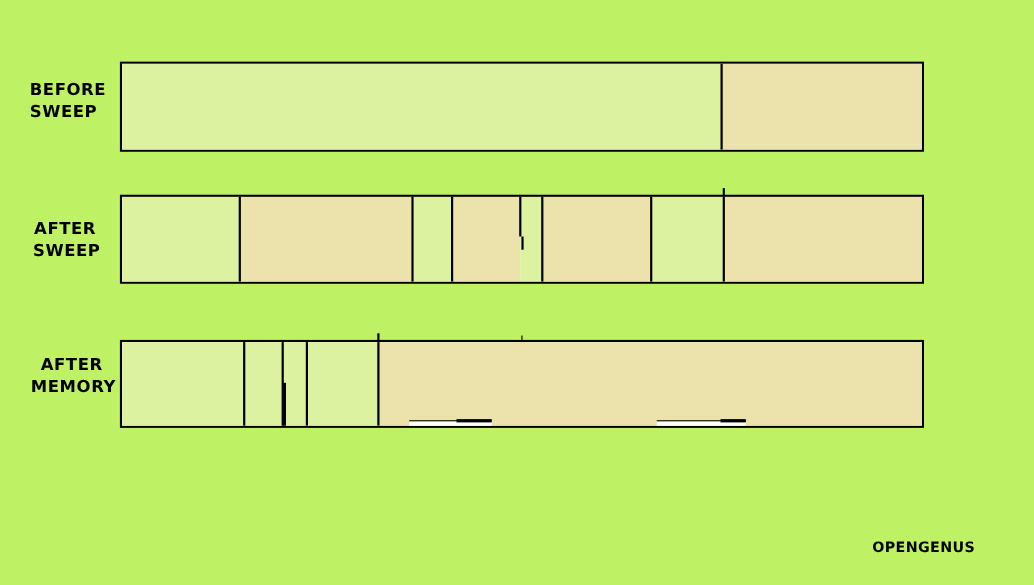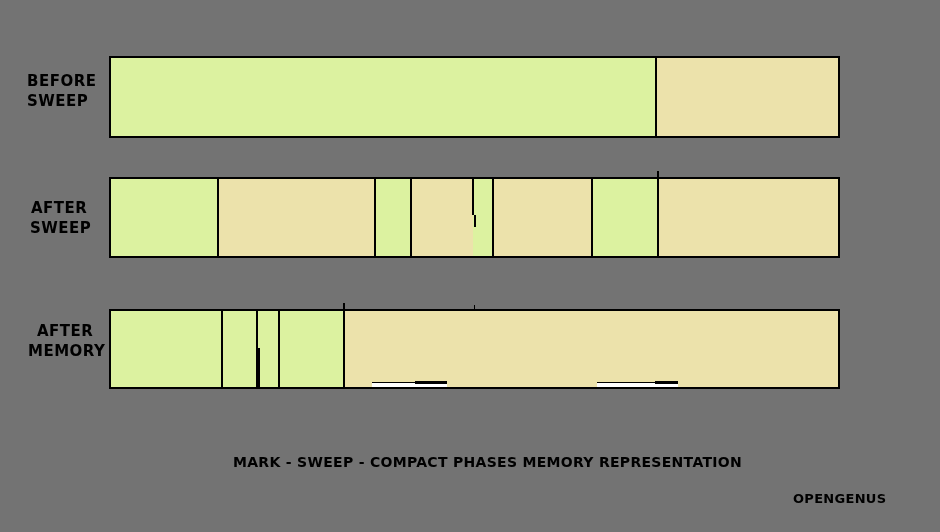--- a/index.html
+++ b/index.html
@@ -1,17 +1,17 @@
 <!DOCTYPE html>
 <html><head>
 <meta charset="utf-8">
 <style>
   html,body{margin:0;padding:0;background:#fff;}
   .canvas{
-    position:relative;width:940px;height:532px;background:#737373;overflow:hidden;
+    position:relative;width:940px;height:532px;background:#bef264;overflow:hidden;
     font-family:"DejaVu Sans",sans-serif;color:#000;
   }
   .bar{position:absolute;border:2px solid #000;box-sizing:border-box;background:#fff;}
   .seg{position:absolute;top:0;bottom:0;}
   .divider{position:absolute;top:0;bottom:0;width:2px;background:#000;}
   .mark{position:absolute;background:#000;}
   .notch-white{position:absolute;background:#ffffff;}
   .notch-line{position:absolute;background:#000000;}
   .lbl{position:absolute;font-weight:700;font-size:15px;line-height:16px;letter-spacing:0.5px;white-space:nowrap;}
   .lbl-r0-0{left:27px;top:73px;}
@@ -75,15 +75,14 @@
         <div class="mark" style="left: 146px; width: 3px; top: 37px; height: 39px;"></div>
         <div class="notch-white" style="left: 261px; width: 75px; bottom: 0px; height: 4px;"></div>
         <div class="notch-line" style="left: 261px; width: 75px; bottom: 4px; height: 1px;"></div>
         <div class="notch-line" style="left: 304px; width: 32px; bottom: 3px; height: 3px;"></div>
         <div class="notch-white" style="left: 486px; width: 81px; bottom: 0px; height: 4px;"></div>
         <div class="notch-line" style="left: 486px; width: 81px; bottom: 4px; height: 1px;"></div>
         <div class="notch-line" style="left: 544px; width: 23px; bottom: 3px; height: 3px;"></div>
       </div>
     </div>
 
-  <div class="title">MARK - SWEEP - COMPACT PHASES MEMORY REPRESENTATION</div>
   <div class="brand">OPENGENUS</div>
 </div>
 
 </body></html>

